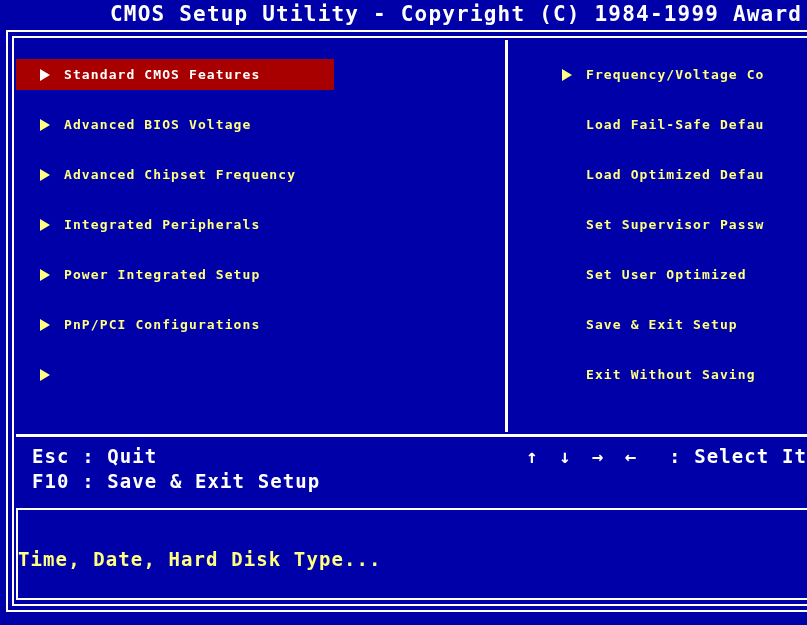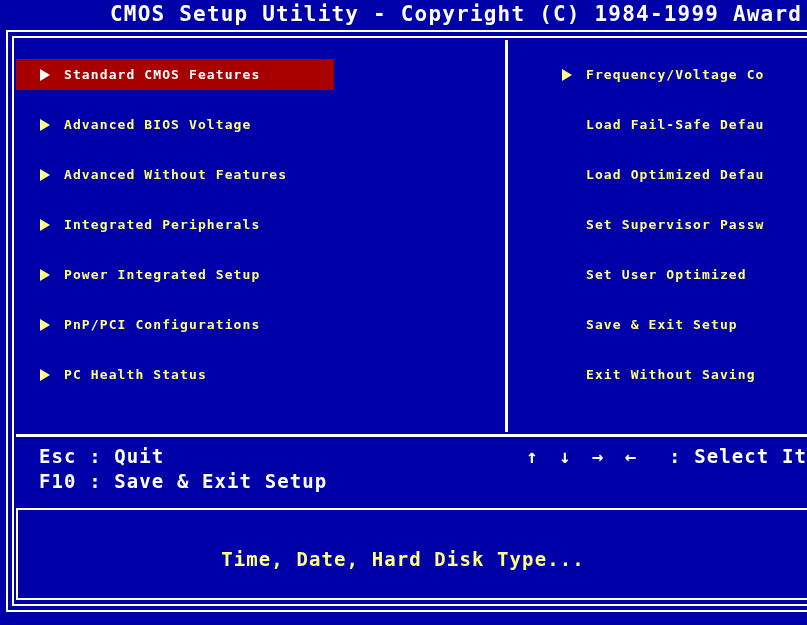--- a/index.html
+++ b/index.html
@@ -144,21 +144,21 @@
     letter-spacing: 1.1px;
   }
   .help-row {
     position: relative;
     height: 25px;
     line-height: 25px;
     white-space: nowrap;
   }
   .help-left {
     position: absolute;
-    left: 23px;
+    left: 16px;
     top: 0;
   }
   .help-right {
     position: absolute;
     left: 510px;
     top: 0;
   }
   .arrow-keys {
     letter-spacing: 5px;
     margin-right: 28px;
@@ -172,21 +172,20 @@
     width: 840px;
     height: 92px;
     border: 2px solid #ffffff;
     box-sizing: border-box;
   }
   #footer-text {
     position: absolute;
     left: 0;
     top: 38px;
     width: 770px;
-    text-align: center;
     white-space: nowrap;
     color: #ffff80;
     font-size: 19px;
     font-weight: bold;
     letter-spacing: 1.1px;
   }
 </style>
 </head>
 <body>
 
@@ -212,21 +211,21 @@
       <div class="spacer-left"></div>
 
       <div class="menu-item">
         <span class="bullet"></span>
         <span>Advanced BIOS Voltage</span>
       </div>
       <div class="spacer-left"></div>
 
       <div class="menu-item">
         <span class="bullet"></span>
-        <span>Advanced Without Features</span>
+        <span>Advanced Chipset Frequency</span>
       </div>
       <div class="spacer-left"></div>
 
       <div class="menu-item">
         <span class="bullet"></span>
         <span>Integrated Peripherals</span>
       </div>
       <div class="spacer-left"></div>
 
       <div class="menu-item">
@@ -236,21 +235,20 @@
       <div class="spacer-left"></div>
 
       <div class="menu-item">
         <span class="bullet"></span>
         <span>PnP/PCI Configurations</span>
       </div>
       <div class="spacer-left"></div>
 
       <div class="menu-item">
         <span class="bullet"></span>
-        <span>PC Health Status</span>
       </div>
     </div>
 
     <div id="right-column" class="menu-column">
       <div class="spacer-right"></div>
 
       <div class="menu-item">
         <span class="bullet"></span>
         <span>Frequency/Voltage Co</span>
       </div>

